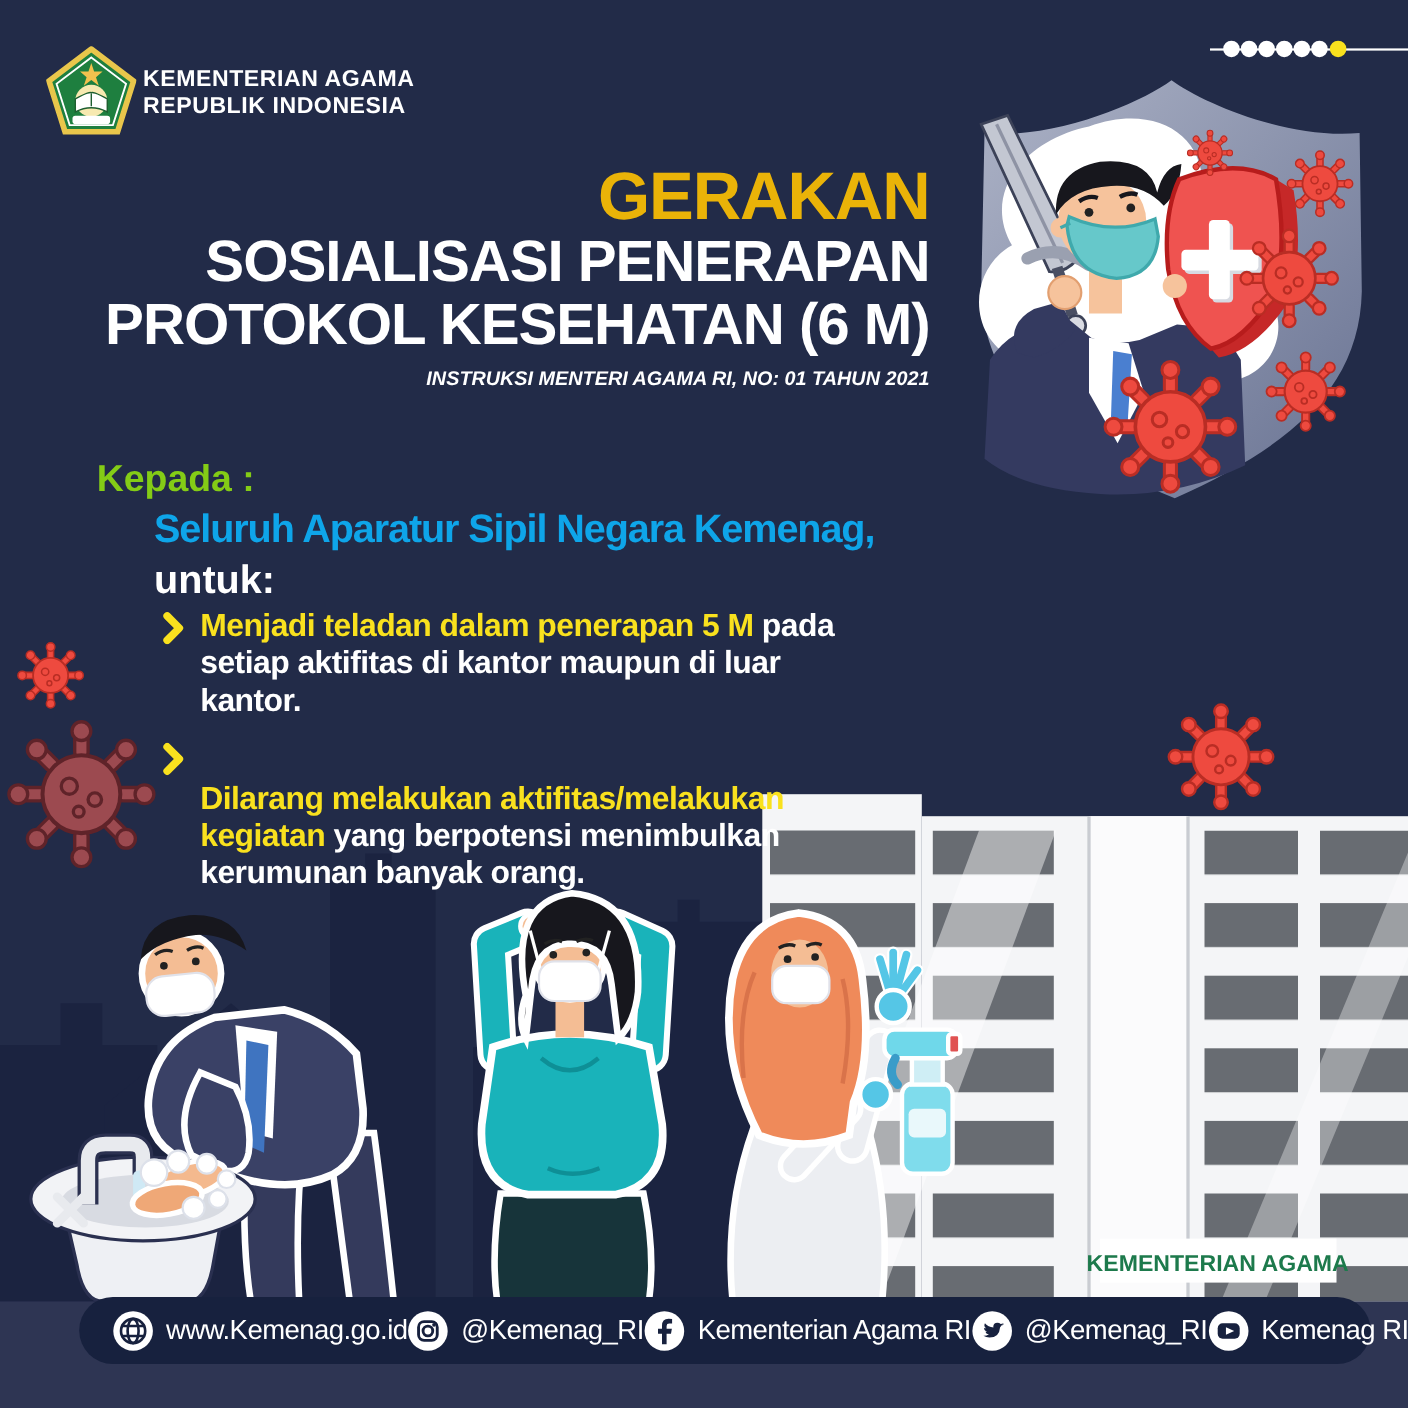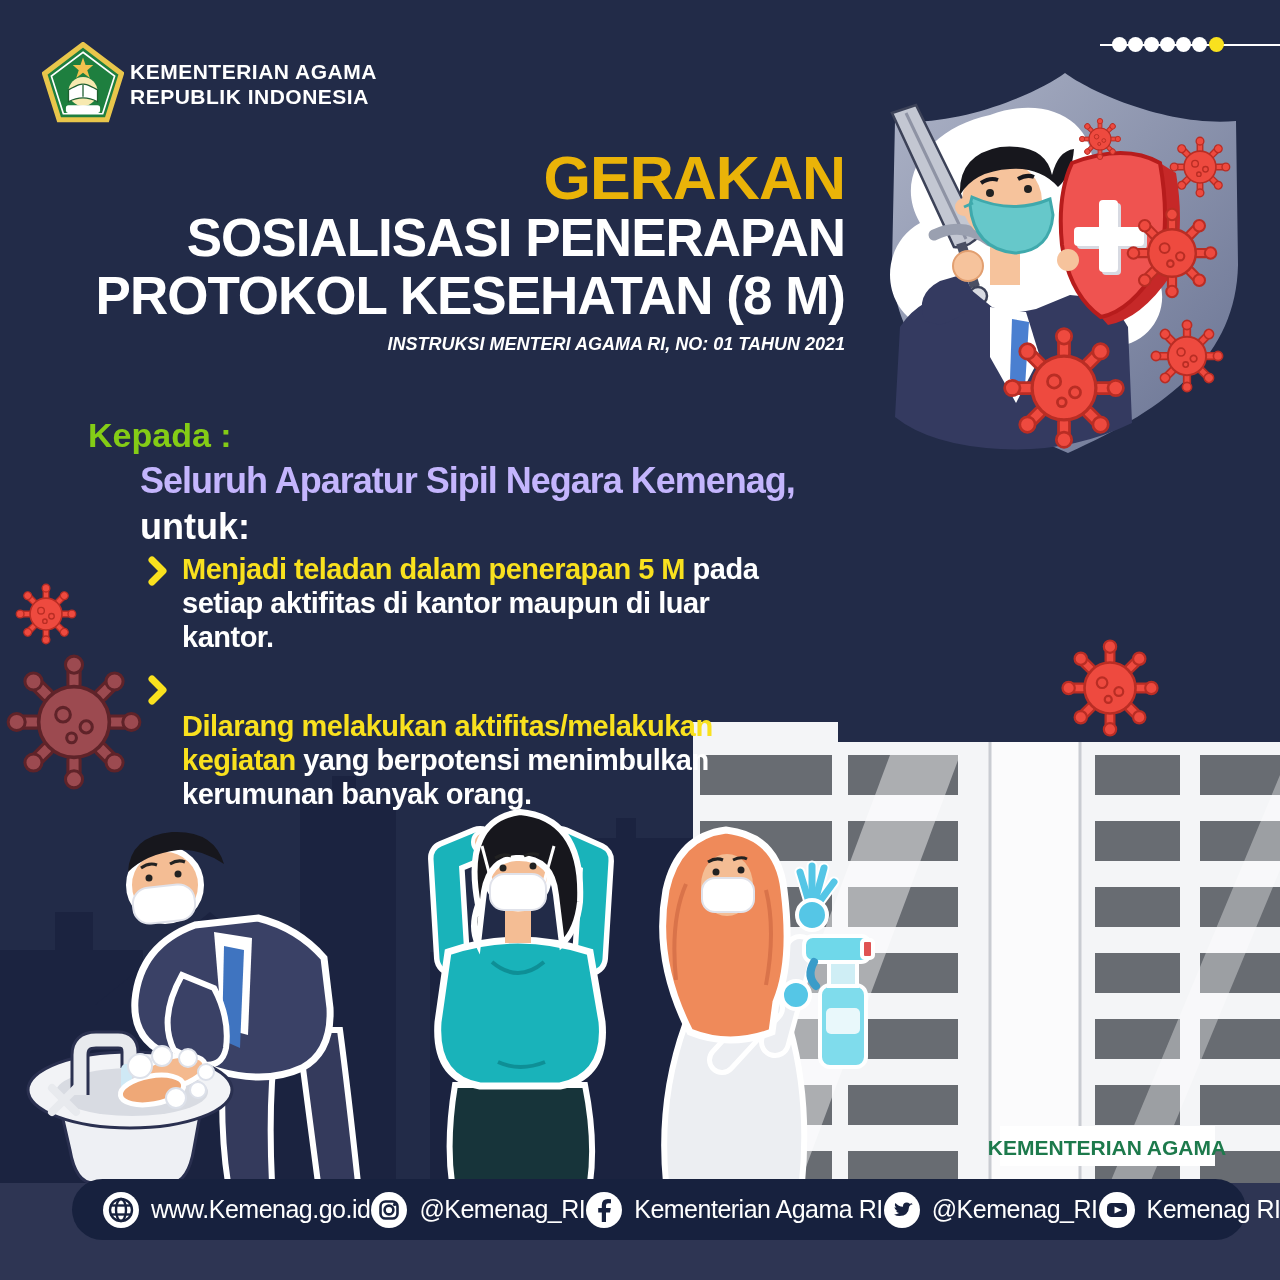--- a/index.html
+++ b/index.html
@@ -17,21 +17,21 @@
   .dots .dot.accent{background:#F9E11E;}
 
   
   .headline{right:435px;top:148px;text-align:right;color:#fff;font-weight:bold;}
   .h-yellow{font-size:61px;color:#eab308;line-height:1;letter-spacing:-1px;}
   .h-line{font-size:53px;line-height:1.1;letter-spacing:-1px;}
   .h-sub{font-size:18px;font-style:italic;margin-top:8px;letter-spacing:0;}
 
   
   .salutation{left:88px;top:416px;color:#84cc16;font-weight:bold;font-size:34px;}
-  .audience{left:140px;top:460px;color:#c4b5fd;font-weight:bold;font-size:36px;letter-spacing:-1px;}
+  .audience{left:140px;top:460px;color:#0ea5e9;font-weight:bold;font-size:36px;letter-spacing:-1px;}
   .forlabel{left:140px;top:506px;color:#ffffff;font-weight:bold;font-size:36px;text-align:right;}
   .points{left:148px;top:552px;width:660px;}
   .point{display:flex;gap:14px;margin-bottom:16px;}
   .chev{flex:0 0 20px;margin-top:4px;}
   .ptext{font-weight:bold;font-size:29px;line-height:1.18;letter-spacing:-0.5px;color:#fff;}
   .yel{color:#F9E11E;margin-top:38px;}
 
   
   .band{left:0;top:1183px;width:1280px;height:97px;background:#2E3553;}
   .pill{left:72px;top:1179px;width:1174px;height:61px;background:#17213E;
@@ -347,21 +347,21 @@
     <span class="dot" style="left:44px"></span>
     <span class="dot" style="left:60px"></span>
     <span class="dot" style="left:76px"></span>
     <span class="dot" style="left:92px"></span>
     <span class="dot accent" style="left:109px"></span>
   </div>
 
   <div class="abs headline">
     <div class="h-yellow">GERAKAN</div>
     <div class="h-line">SOSIALISASI PENERAPAN</div>
-    <div class="h-line">PROTOKOL KESEHATAN (8 M)</div>
+    <div class="h-line">PROTOKOL KESEHATAN (6 M)</div>
     <div class="h-sub">INSTRUKSI MENTERI AGAMA RI, NO: 01 TAHUN 2021</div>
   </div>
 
   <div class="abs salutation">Kepada :</div>
   <div class="abs audience">Seluruh Aparatur Sipil Negara Kemenag,</div>
   <div class="abs forlabel">untuk:</div>
 
   <div class="abs points">
     <div class="point">
       <svg class="chev" width="20" height="30" viewBox="0 0 20 30">

